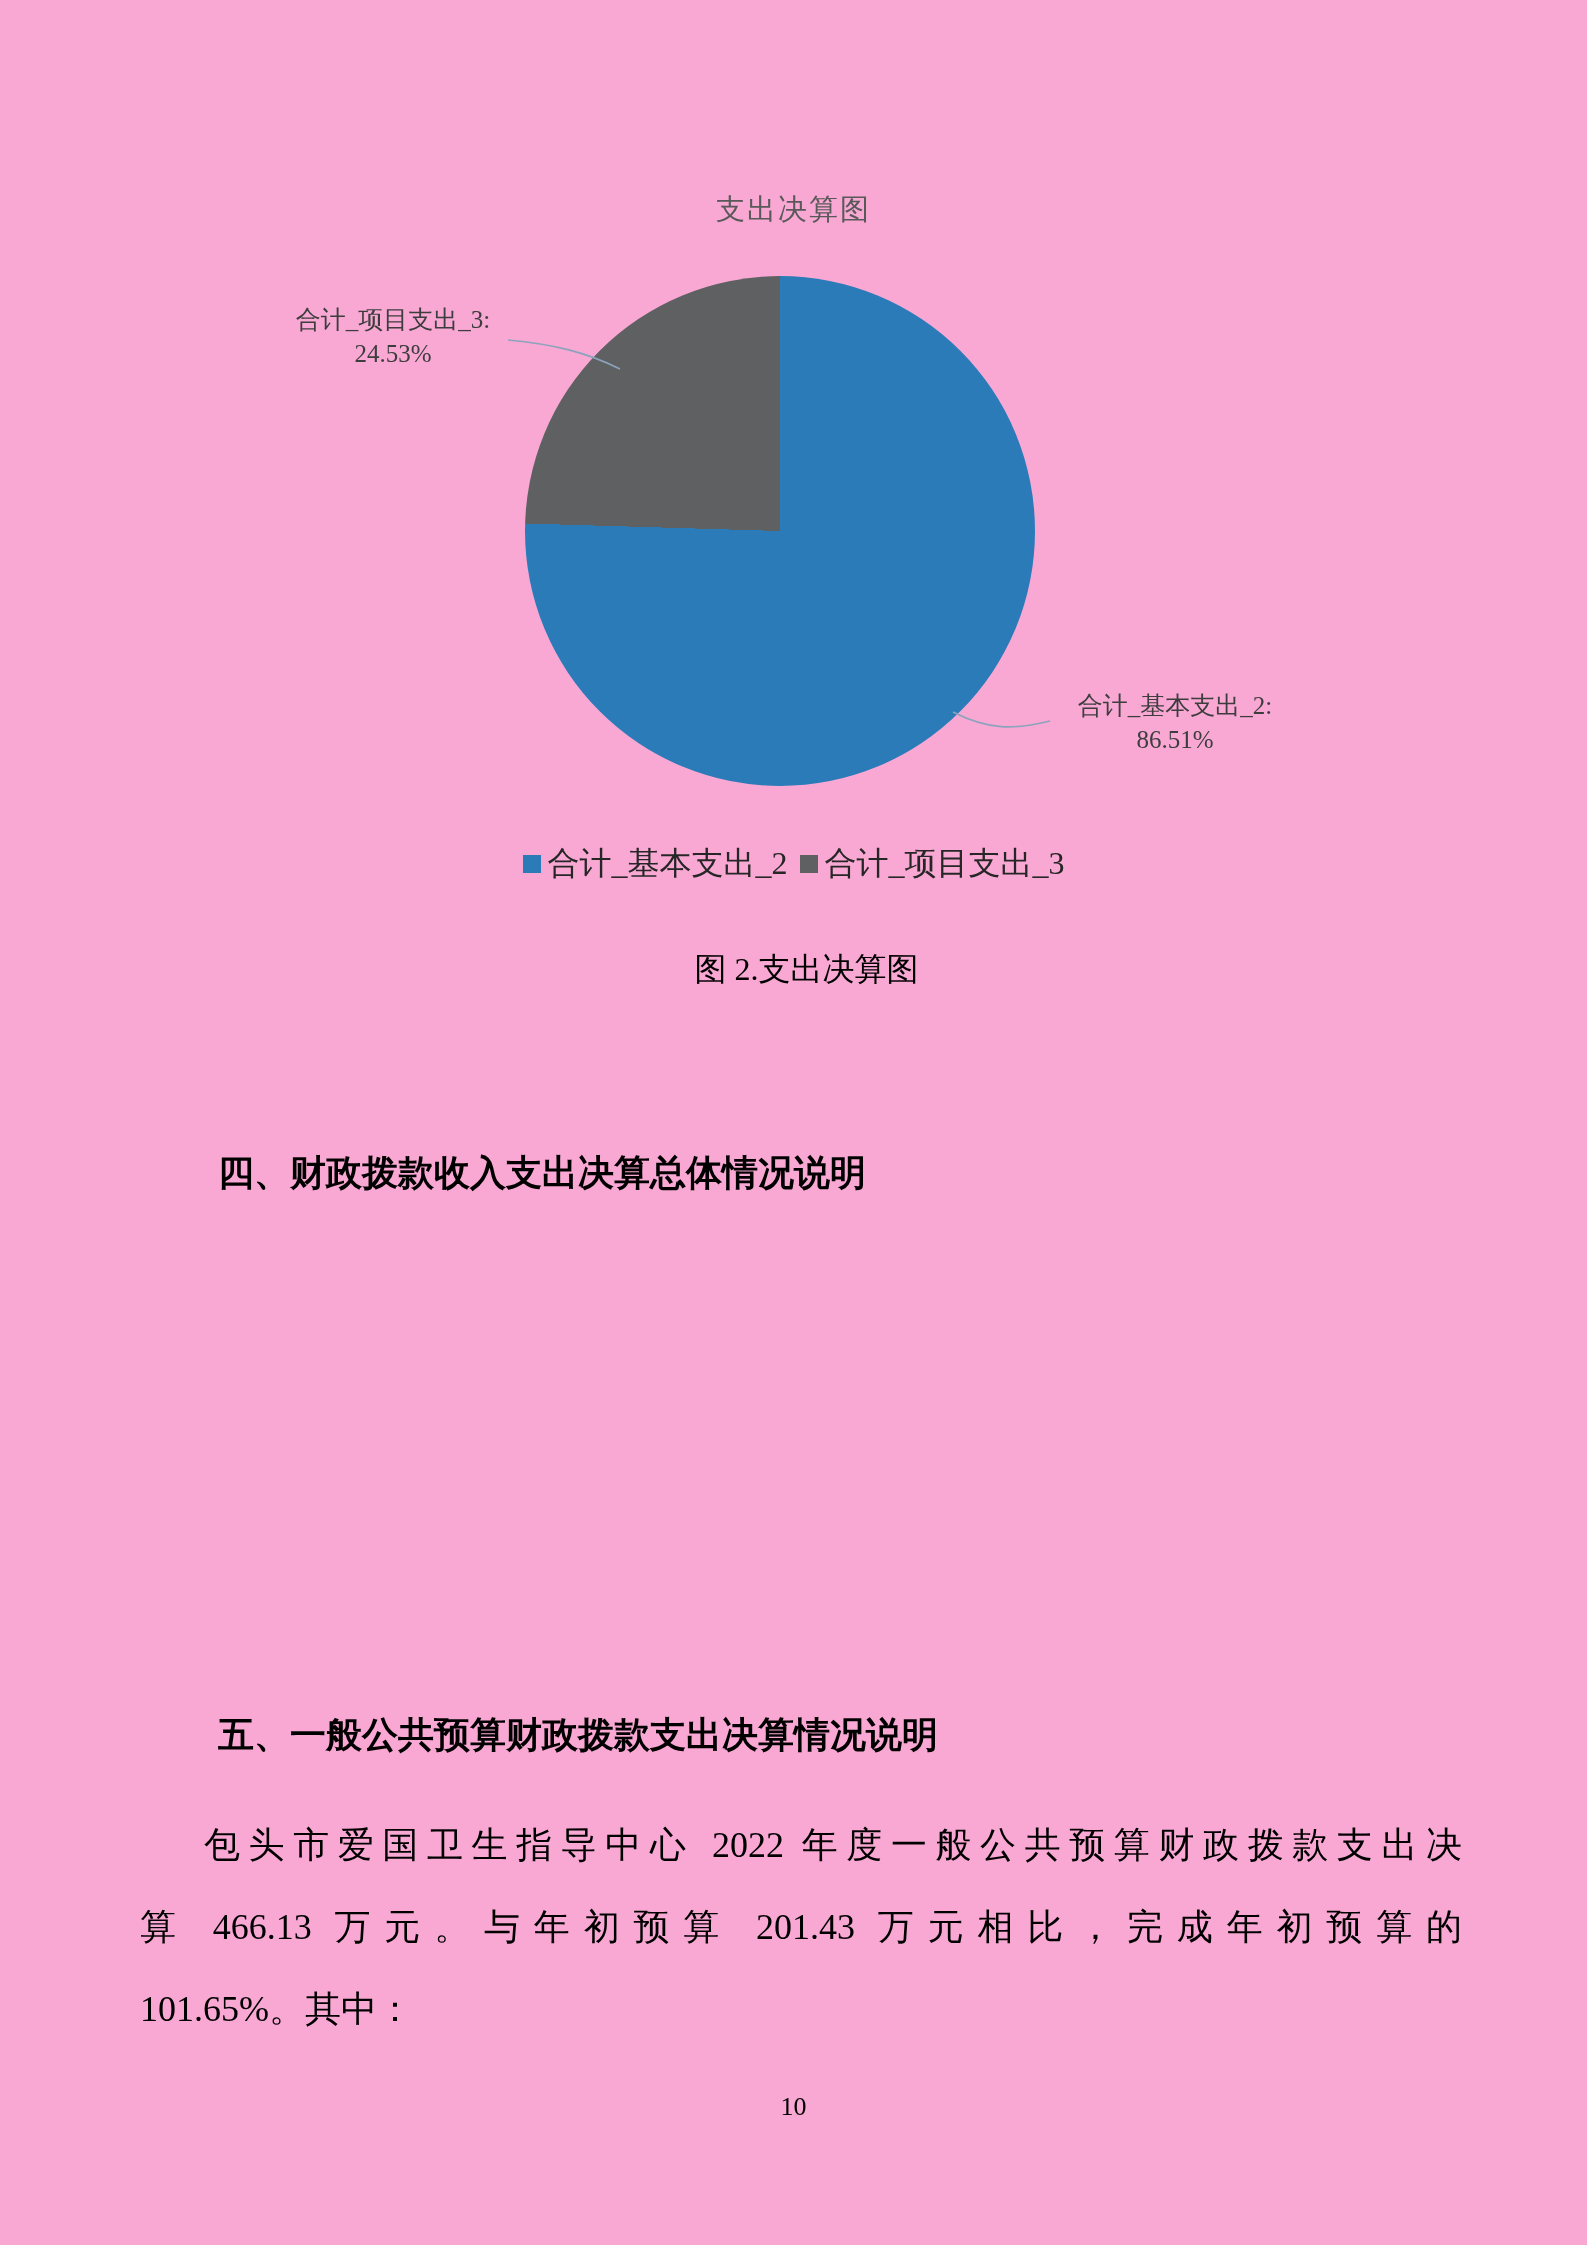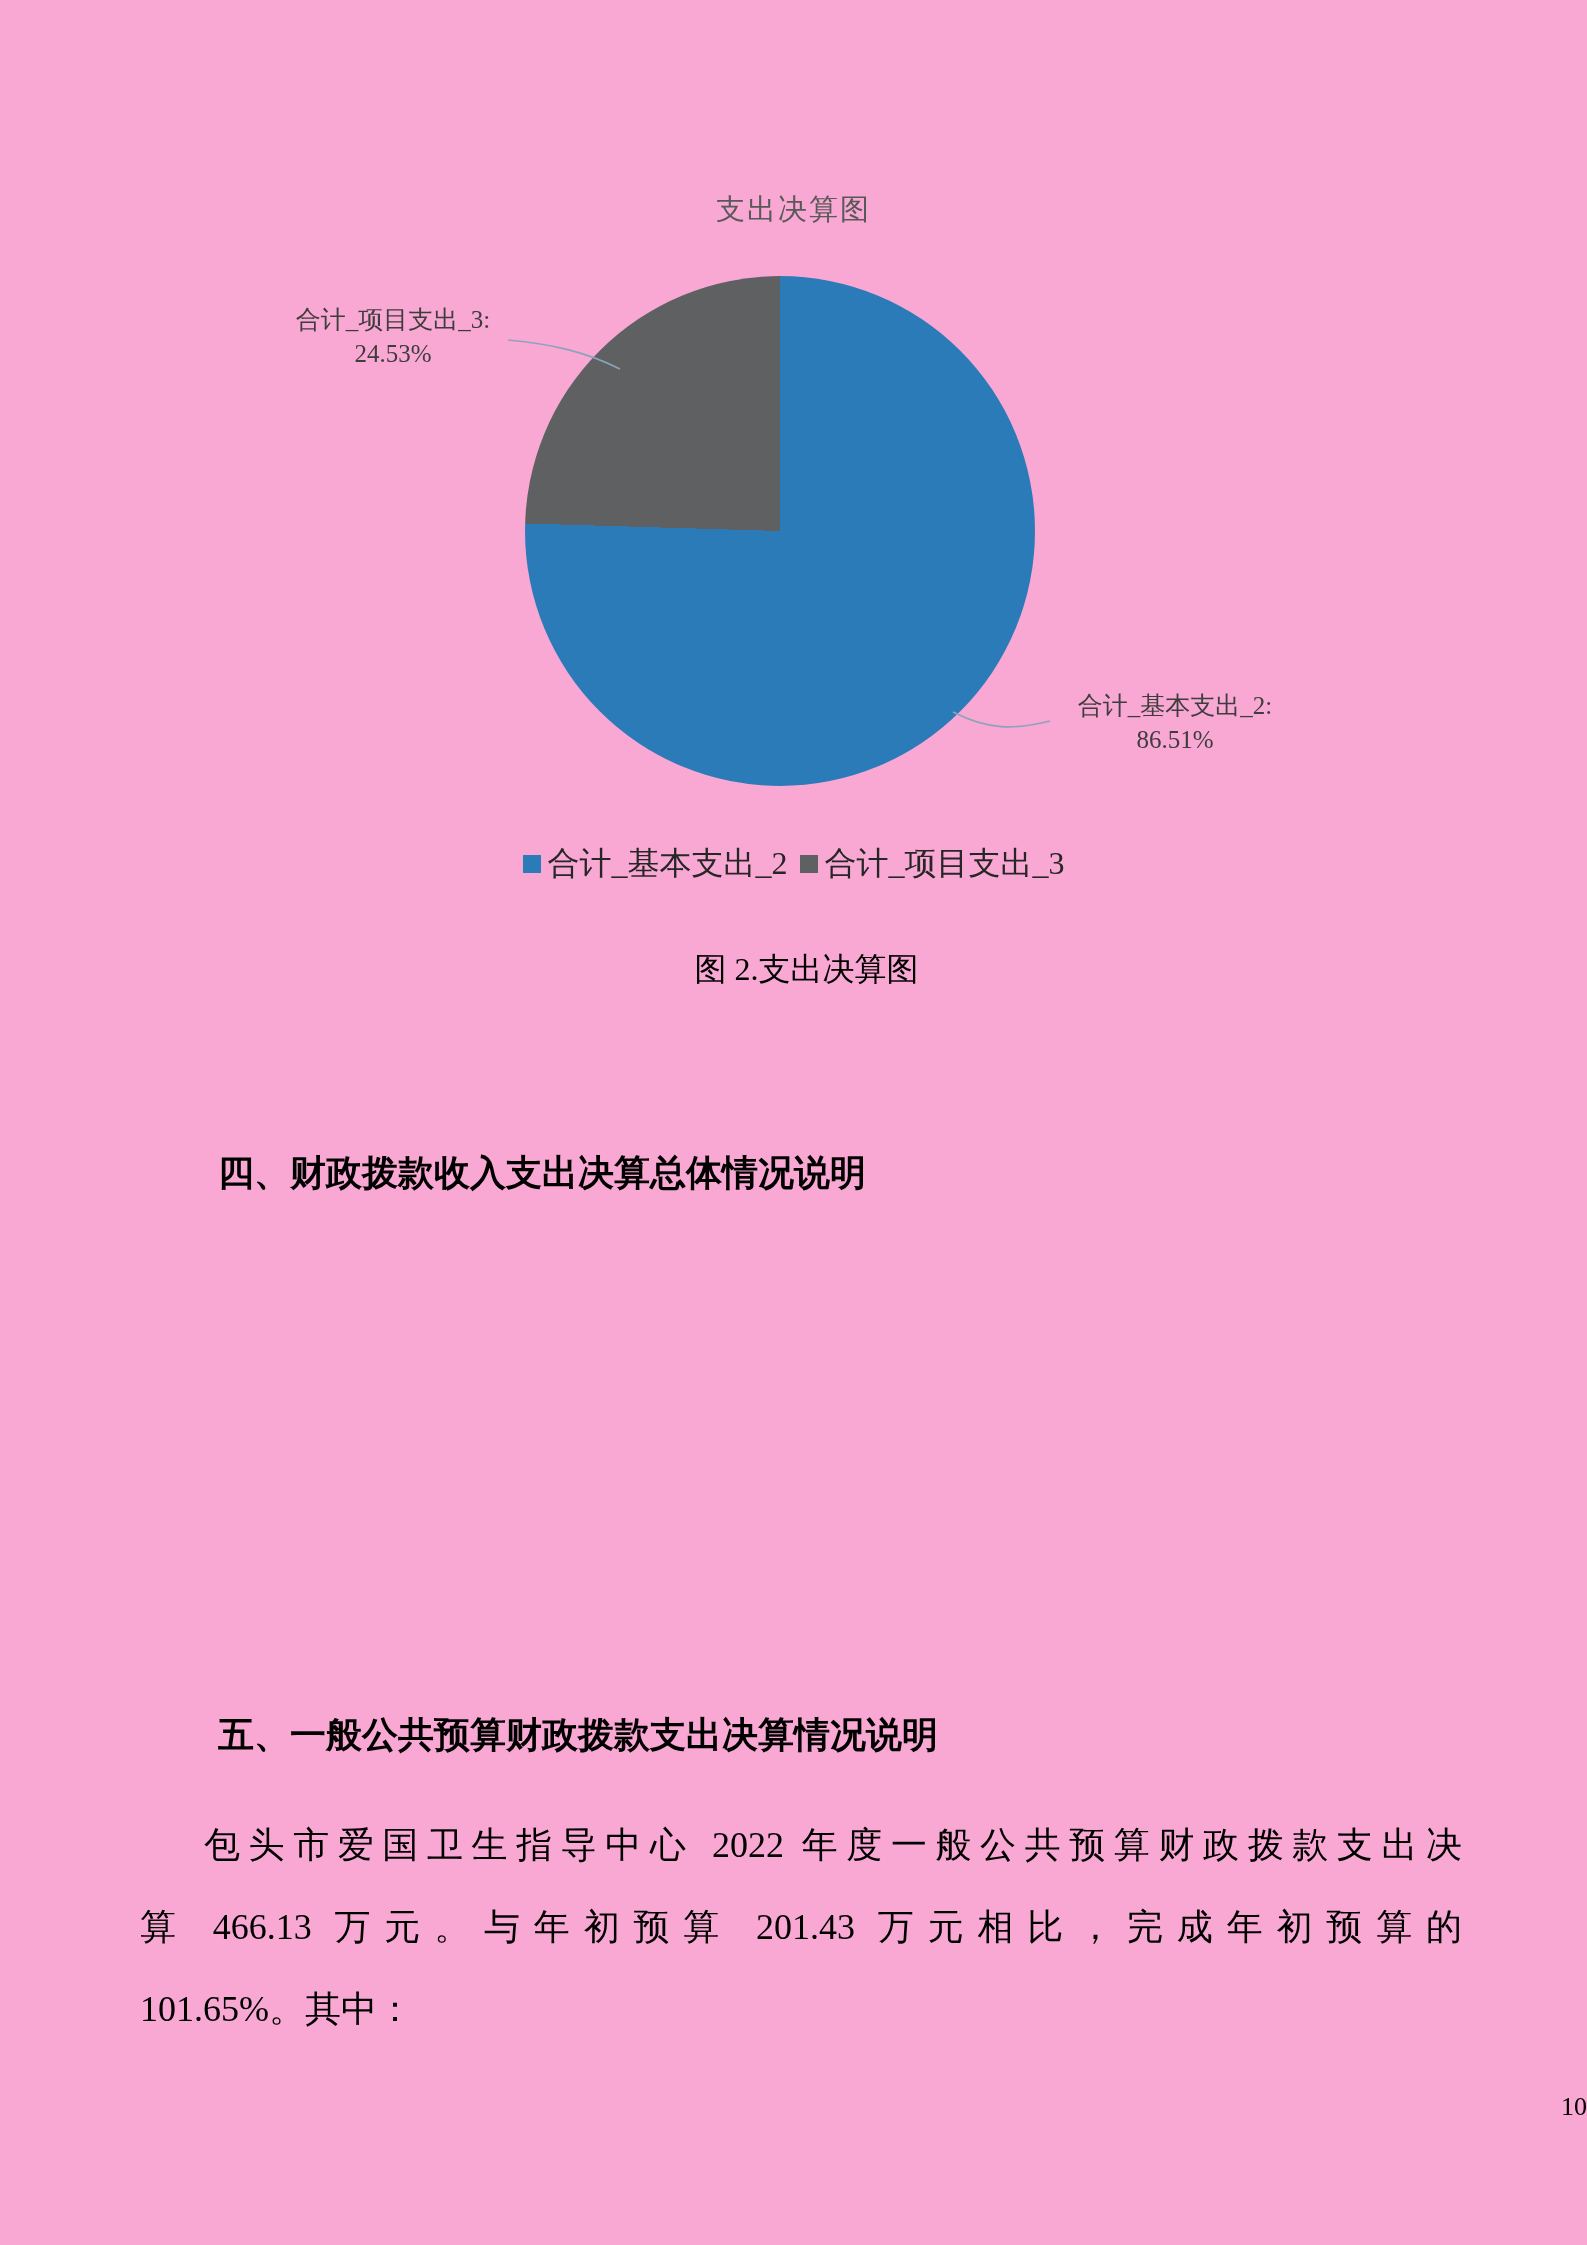--- a/index.html
+++ b/index.html
@@ -67,21 +67,21 @@
   .para--five .pline{line-height:82px;}
   .pline{
     text-align:justify;
     text-align-last:justify;
     white-space:nowrap;
   }
   .pline--indent{text-indent:64px;}
   .pline--plain{text-align-last:left;white-space:normal;}
   .page-number{
     position:absolute;top:2092px;left:0;right:0;
-    text-align:right;font-size:26px;color:#000;
+    text-align:center;font-size:26px;color:#000;
   }
 </style>
 </head>
 <body>
 
 <div class="page">
 
   <div class="chart-title">支出决算图</div>
 
   <div class="pie" style="background: conic-gradient(rgb(43, 123, 185) 0deg, rgb(43, 123, 185) 271.69deg, rgb(95, 96, 98) 271.69deg, rgb(95, 96, 98) 360deg);"></div>

